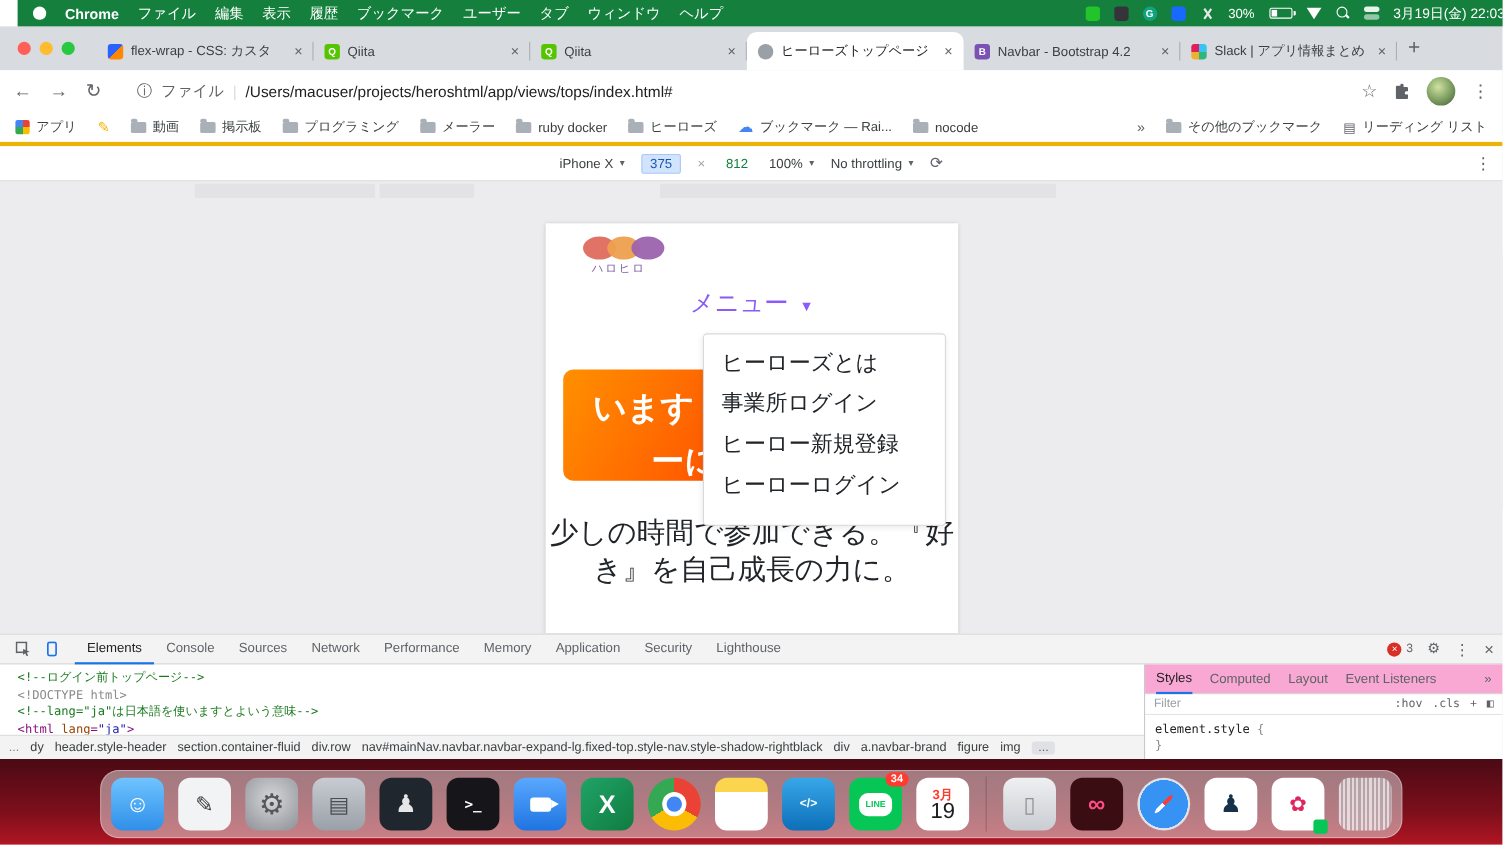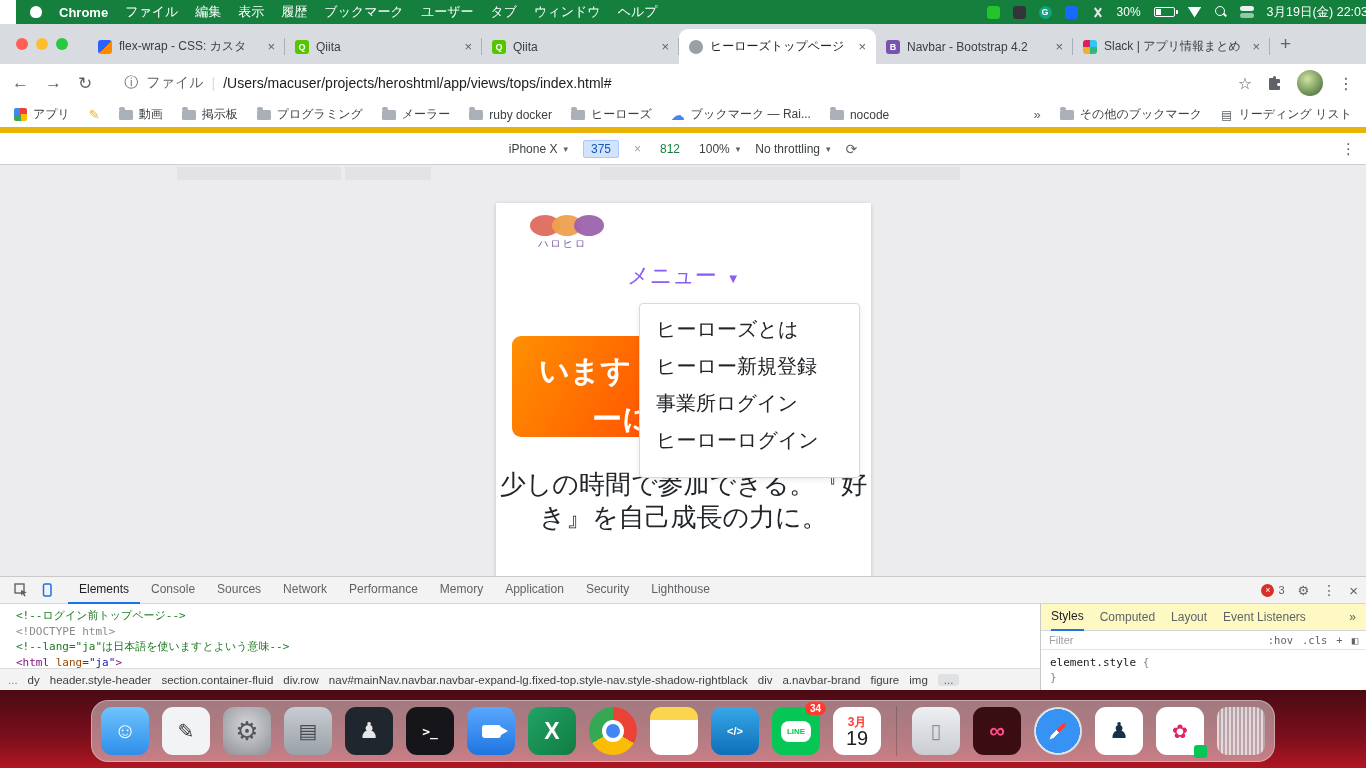--- a/index.html
+++ b/index.html
@@ -61,21 +61,21 @@
   .info-ico { color:#5f6368; font-size:14px; }
   .scheme { color:#5f6368; }
   .url-sep { color:#dadce0; }
   .tb-right { display:flex; align-items:center; gap:15px; }
   .star-ico { font-size:16px; color:#5f6368; }
   .ext-ico svg { display:block; }
   .avatar { width:26px; height:26px; border-radius:50%; background:radial-gradient(circle at 40% 35%,#cfe3a0,#72945a 60%,#3c5c33); }
   .menu-ico { font-size:16px; color:#5f6368; }
 
   
-  .bookmarks { position:absolute; top:102px; left:0; width:1366px; height:31px; background:#fff; border-bottom:6px solid #eab308;
+  .bookmarks { position:absolute; top:102px; left:0; width:1366px; height:31px; background:#fff; border-bottom:4px solid #eab308;
                display:flex; padding:0 14px; gap:19px; font-size:12px; color:#3c4043; }
   .bm { display:flex; align-items:center; gap:6px; white-space:nowrap; }
   .apps-grid { width:13px; height:13px; border-radius:2px; background:conic-gradient(#ea4335 0 25%,#fbbc05 0 50%,#34a853 0 75%,#4285f4 0); }
   .pencil { color:#f4b400; font-size:13px; }
   .folder { width:14px; height:10px; background:#aab0b8; border-radius:1.5px; position:relative; flex:0 0 auto; }
   .folder::before { content:""; position:absolute; top:-3px; left:0; width:6px; height:3px; background:#aab0b8; border-radius:2px 2px 0 0; }
   .cloud { color:#4285f4; font-size:14px; }
   .bm-right { margin-left:auto; display:flex; align-items:center; gap:19px; }
   .ovf { color:#5f6368; font-size:13px; }
   .rl-ico { color:#5f6368; font-size:12px; }
@@ -131,21 +131,21 @@
   .c-doctype { color:#8a8a8a; }
   .c-tag { color:#881280; }
   .c-attr { color:#994500; }
   .c-val { color:#1a1aa6; }
   .breadcrumb { height:22px; background:#f3f3f3; border-top:1px solid #ddd; display:flex; align-items:center; gap:10px;
                 padding:0 8px; font-size:11.5px; color:#3c4043; white-space:nowrap; overflow:hidden; }
   .crumb { flex:0 0 auto; }
   .crumb-dots { color:#80868b; }
   .crumb-chip { background:#dfe1e5; border-radius:3px; padding:0 6px; color:#5f6368; }
   .dt-rightpanel { width:326px; border-left:1px solid #c9c9c9; display:flex; flex-direction:column; }
-  .sp-tabs { height:27px; background:#fef9c3; border-bottom:1px solid #d6d6d6; display:flex; align-items:center; padding:0 10px; gap:16px; color:#5f6368; }
+  .sp-tabs { height:27px; background:#f9a8d4; border-bottom:1px solid #d6d6d6; display:flex; align-items:center; padding:0 10px; gap:16px; color:#5f6368; }
   .sp-tab.active { color:#202124; border-bottom:2px solid #1a73e8; line-height:25px; height:27px; }
   .sp-ovf { margin-left:auto; color:#5f6368; }
   .filter-row { height:24px; border-bottom:1px solid #e4e4e4; display:flex; align-items:center; padding:0 8px; gap:8px; }
   .filter-input { border:none; outline:none; font-size:11px; width:130px; color:#333; background:transparent; }
   .filter-input::placeholder { color:#9aa0a6; }
   .fr-right { margin-left:auto; display:flex; align-items:center; gap:9px; color:#5f6368;
               font-family:"DejaVu Sans Mono","Liberation Mono",monospace; font-size:10.5px; }
   .sp-content { flex:1; padding:5px 9px; font-family:"DejaVu Sans Mono","Liberation Mono",monospace; font-size:11px; line-height:15px; }
   .es-name { color:#222; } .es-brace { color:#888; }
 
@@ -375,22 +375,22 @@
     <div class="cta">
       <span class="cta-l1">います</span>
       <span class="cta-l2">ーに</span>
     </div>
     <div class="tagline">
       <div>少しの時間で参加できる。『好</div>
       <div>き』を自己成長の力に。</div>
     </div>
     <div class="dropdown">
       <div class="dd-item">ヒーローズとは</div>
+      <div class="dd-item">事業所ログイン</div>
       <div class="dd-item">ヒーロー新規登録</div>
-      <div class="dd-item">事業所ログイン</div>
       <div class="dd-item">ヒーローログイン</div>
     </div>
   </div>
 </div>
 
 <div class="devtools">
   <div class="dt-toolbar">
     <span class="dt-ico">
       <svg width="14" height="14" viewBox="0 0 14 14">
           <rect x="1" y="1" width="9" height="9" fill="none" stroke="#5f6368" stroke-width="1.4"></rect>

